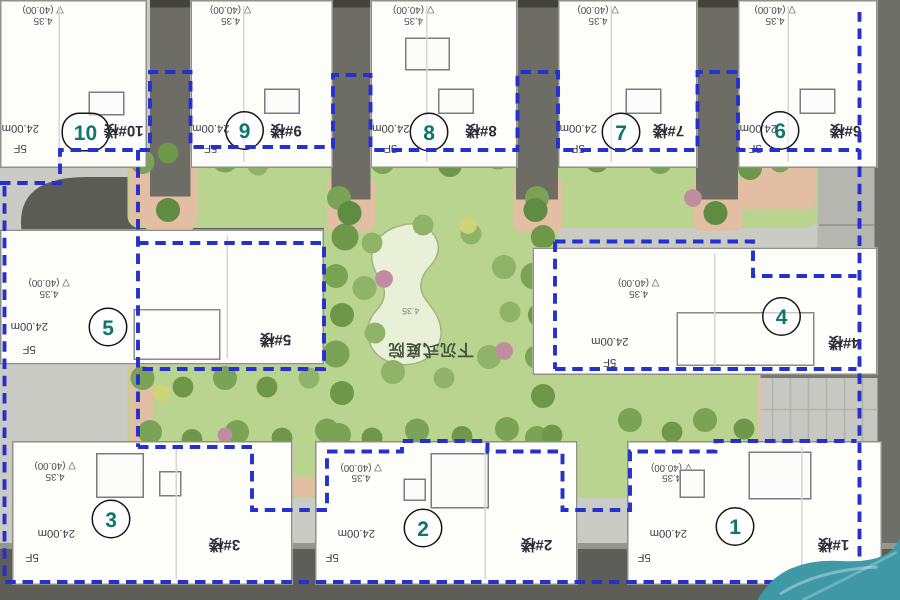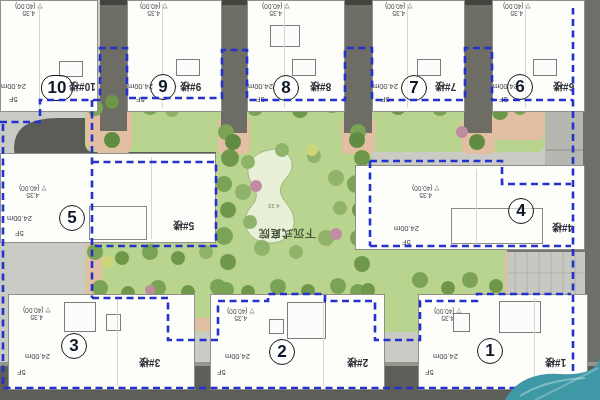--- a/index.html
+++ b/index.html
@@ -10,21 +10,21 @@
   .layer-plates{position:absolute;left:0;top:0;width:600px;height:400px;z-index:20;}
   .plate{position:absolute;background:#fdfdfa;border:1px solid #90908a;box-sizing:border-box;}
   .plate > div{position:absolute;}
   .rot{transform:rotate(180deg);}
   .lbl{font-size:10px;font-weight:bold;color:#2e2e38;white-space:nowrap;line-height:1;}
   .ht{font-size:7.5px;color:#3c3c44;white-space:nowrap;line-height:1;}
   .fl{font-size:7.5px;color:#3c3c44;line-height:1;}
   .elev{font-size:6.5px;color:#4a4a52;line-height:1.15;text-align:center;white-space:nowrap;}
   .cnum{width:24px;height:24px;border:1.7px solid #15151c;border-radius:50%;
         display:flex;align-items:center;justify-content:center;
-        font-size:17px;font-weight:bold;color:#0f172a;background:rgba(255,255,255,.55);}
+        font-size:14px;font-weight:bold;color:#0f766e;background:rgba(255,255,255,.55);}
   .cnum.wide{width:30px;border-radius:12px;}
   .sq{border:1px solid #7c7c80;background:#fcfcfa;}
   .fp{border:1px solid #8a8a88;background:transparent;}
   .vline{width:1px;background:#d6d6d2;top:3px;bottom:3px;}
   .layer-text{position:absolute;left:0;top:0;width:600px;height:400px;z-index:35;pointer-events:none;}
   #garden-label{position:absolute;left:258px;top:226px;font-size:10.5px;letter-spacing:1px;
                 color:#44523a;font-weight:bold;}
   #pond-note{position:absolute;left:268px;top:203px;font-size:6px;color:#7d8a6d;}
   #watermark{position:absolute;left:428px;top:350px;font-size:26px;font-weight:bold;
              color:rgba(205,55,42,.5);text-shadow:0 0 2px rgba(255,255,255,.8);

